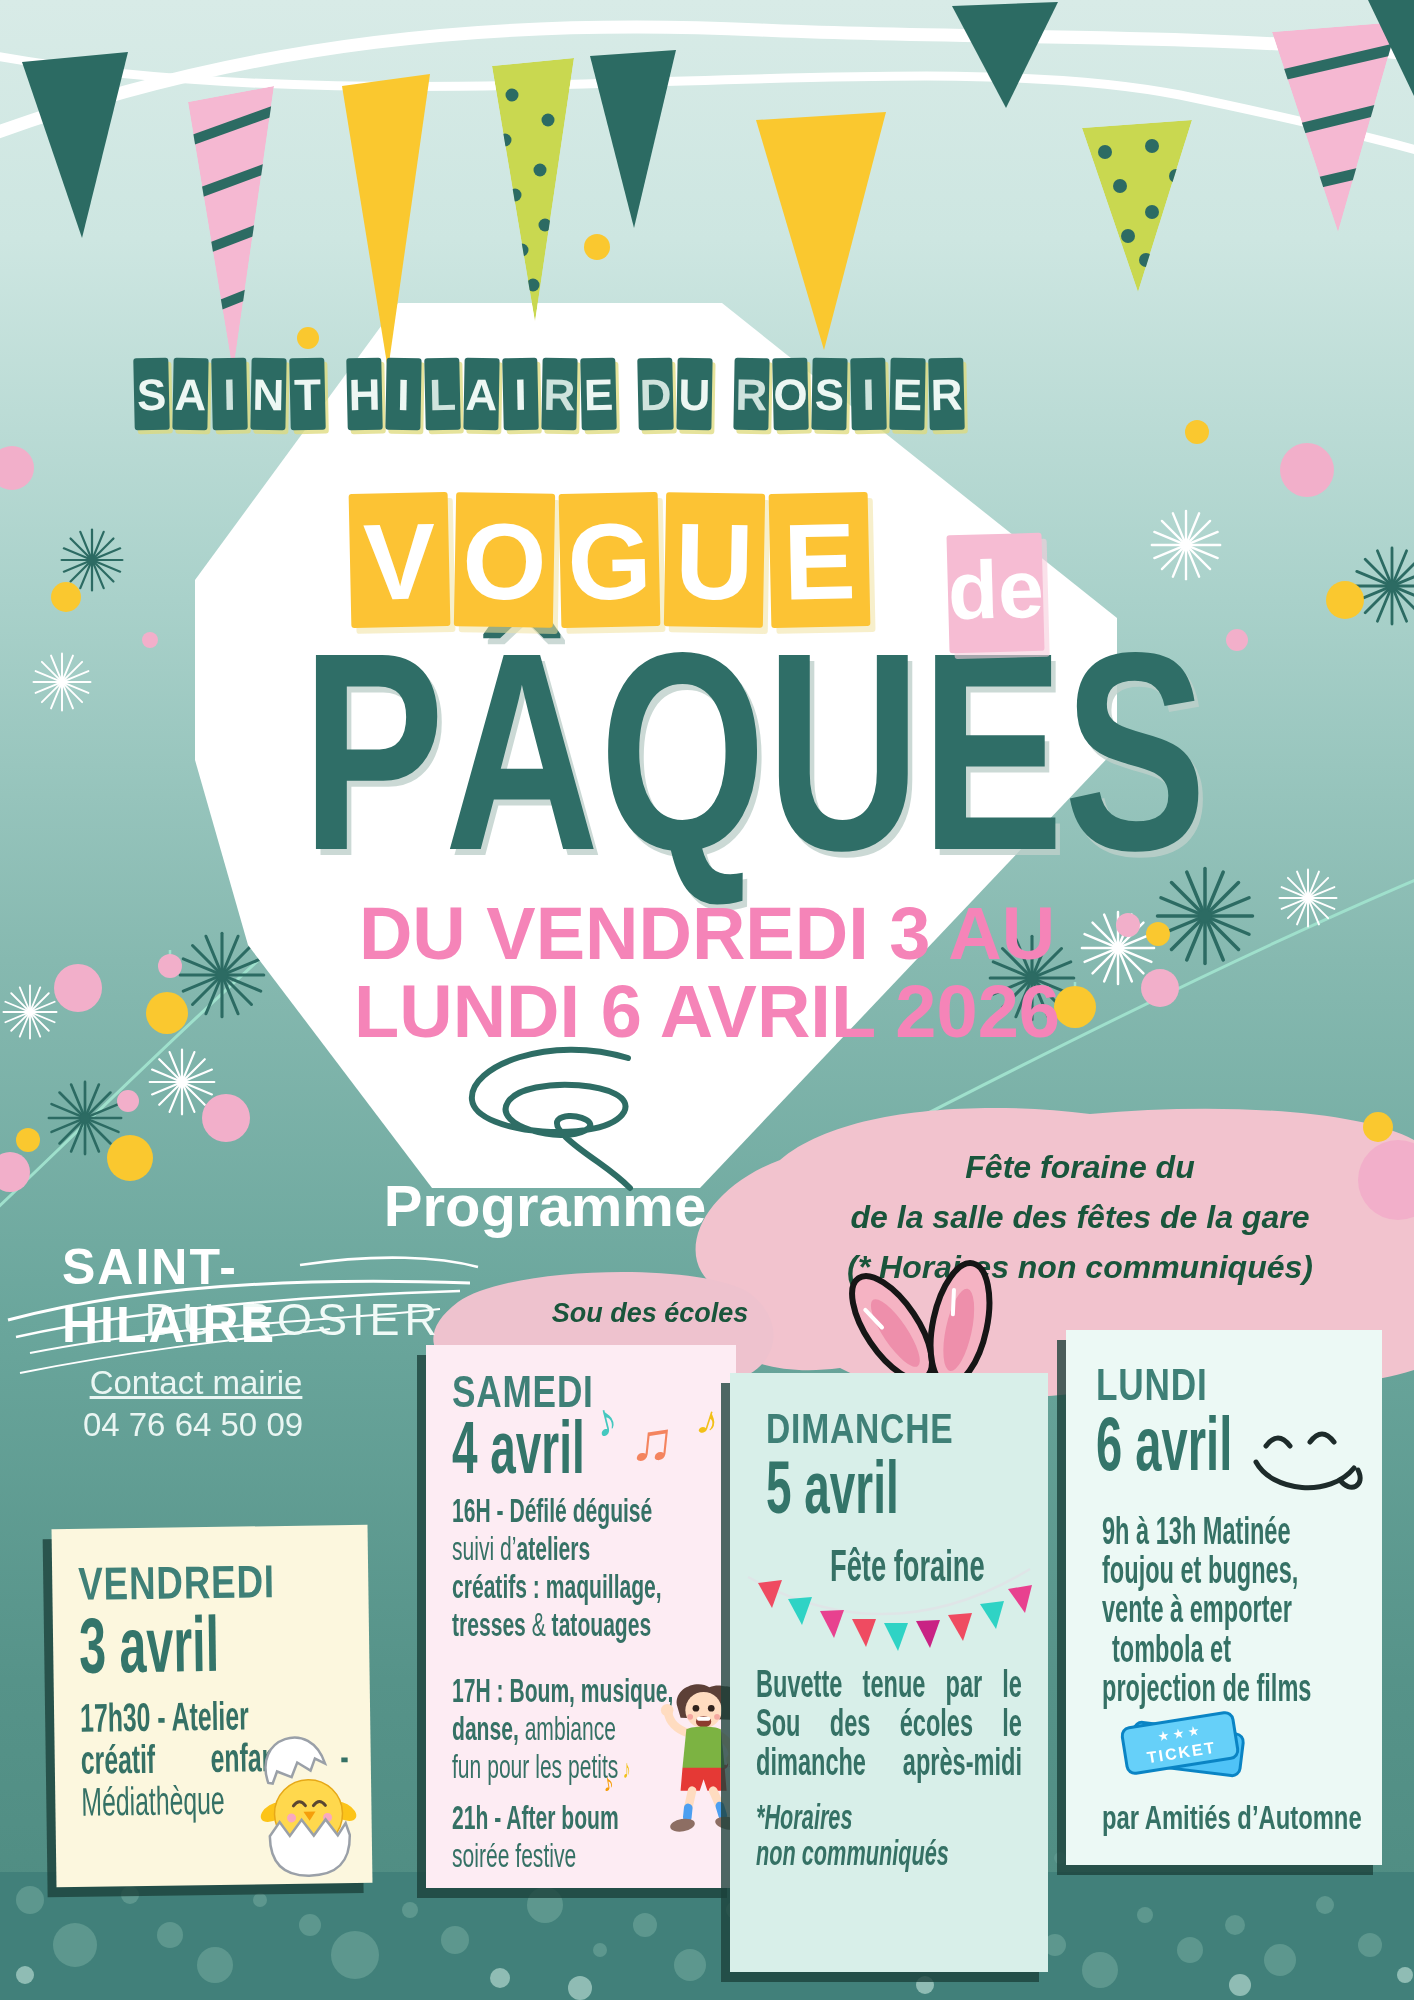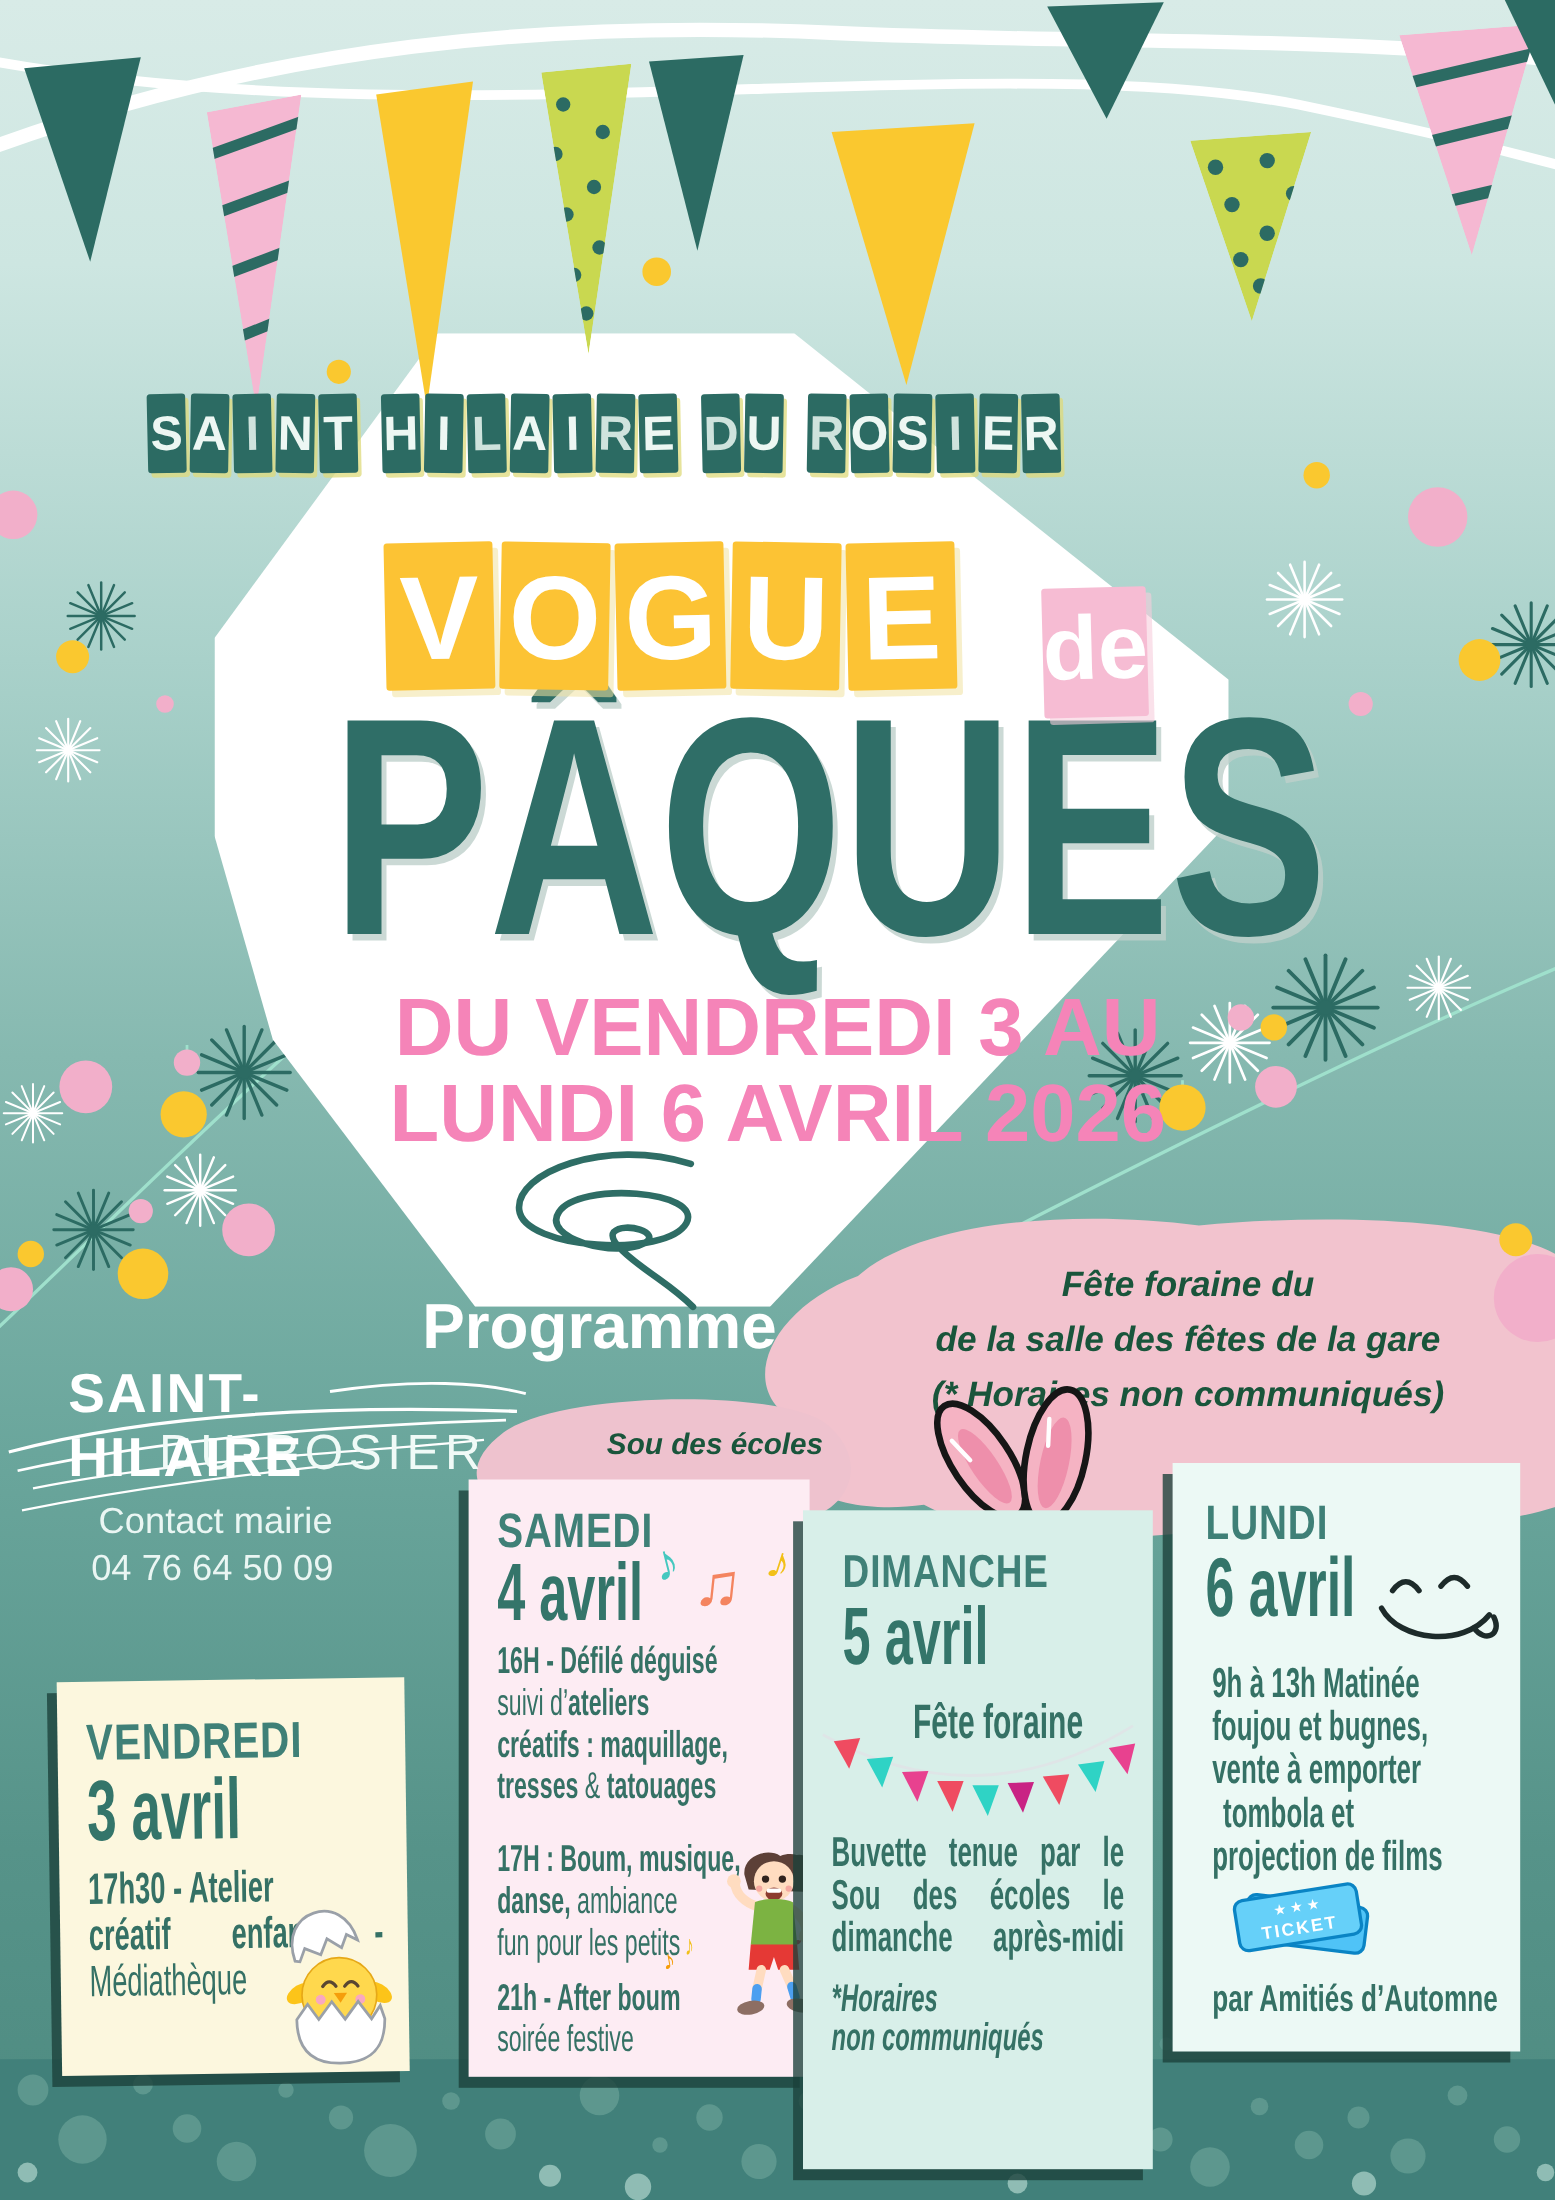--- a/index.html
+++ b/index.html
@@ -40,21 +40,21 @@
     font-size:74px;line-height:1.06;white-space:nowrap;}
   .programme{left:330px;top:1172px;width:430px;text-align:center;color:#ffffff;font-weight:700;font-size:58px;}
   
   .fair-text{left:770px;top:1142px;width:620px;text-align:center;color:#19553b;font-weight:700;
     font-style:italic;font-size:32px;line-height:50px;}
   .venue-text{left:490px;top:1292px;width:320px;text-align:center;color:#19553b;font-weight:700;
     font-style:italic;font-size:27px;line-height:42px;}
   
   .logo1{left:62px;top:1238px;width:330px;color:#ffffff;font-weight:700;font-size:50px;letter-spacing:2px;}
   .logo2{left:62px;top:1294px;width:380px;text-align:right;color:#f0faf7;font-weight:400;font-size:45px;letter-spacing:5px;}
-  .contact1{left:66px;top:1364px;width:260px;color:#eaf6f3;font-size:33px;text-align:center;}
+  .contact1{left:66px;top:1364px;width:260px;color:#eaf6f3;font-size:33px;text-align:center;text-decoration:underline;}
   .contact2{left:58px;top:1406px;width:270px;color:#eaf6f3;font-size:33px;text-align:center;}
   
   .card{position:absolute;box-shadow:-9px 10px 0 rgba(27,64,58,.78);}
   .card-vendredi{left:54px;top:1527px;width:316px;height:358px;background:#fcf7de;transform:rotate(-.8deg);}
   .card-samedi{left:390px;top:1345px;width:310px;height:543px;background:#fdecf3;margin-left:36px;}
   .card-dimanche{left:730px;top:1373px;width:318px;height:599px;background:#d8efe9;}
   .card-lundi{left:1066px;top:1330px;width:316px;height:535px;background:#ecf9f5;}
   .cday{position:absolute;color:#3f8077;font-weight:700;letter-spacing:1px;transform:scaleX(.8);transform-origin:0 0;white-space:nowrap;}
   .cdate{position:absolute;color:#34756a;font-weight:700;transform:scaleX(.62);transform-origin:0 0;white-space:nowrap;}
   .cbody{position:absolute;color:#357165;transform:scaleX(.62);transform-origin:0 0;}

